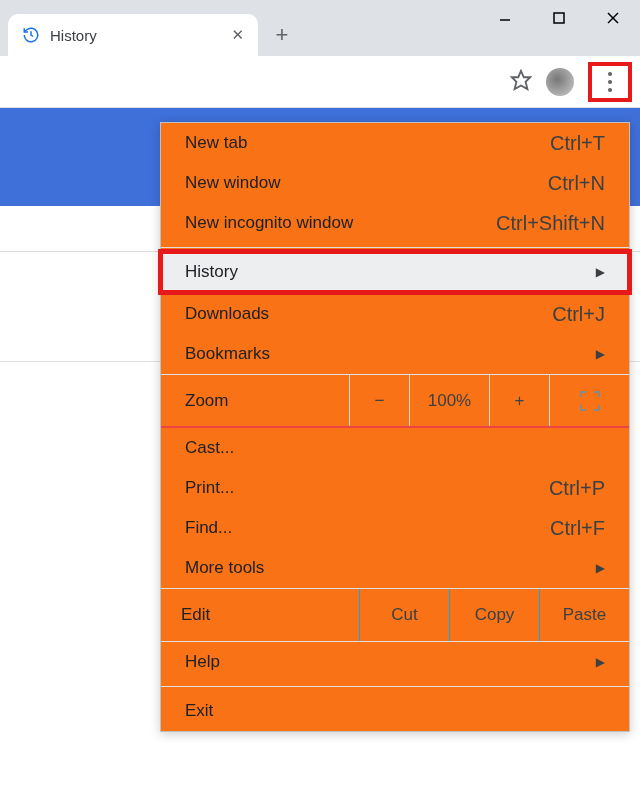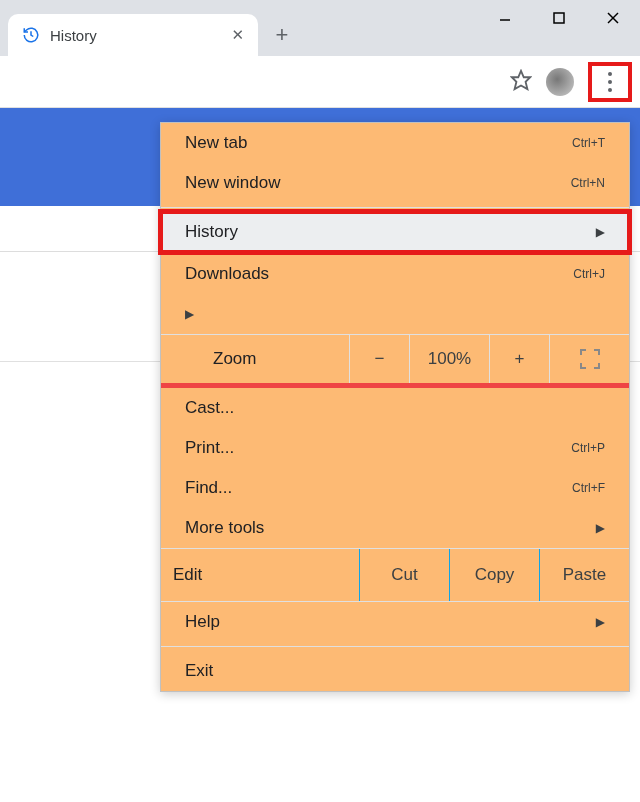--- a/index.html
+++ b/index.html
@@ -18,42 +18,42 @@
 .star-icon { color: #5f6368; cursor: pointer; }
 .avatar { width: 28px; height: 28px; border-radius: 50%; background: radial-gradient(circle at 40% 40%, #777, #ccc); cursor: pointer; }
 .menu-btn-wrap { border: 4px solid #e61a1a; padding: 0; display: flex; align-items: center; justify-content: center; width: 44px; height: 40px; }
 .menu-btn { display: flex; flex-direction: column; gap: 4px; align-items: center; justify-content: center; width: 100%; height: 100%; cursor: pointer; }
 .menu-dot { width: 4px; height: 4px; background: #5f6368; border-radius: 50%; }
 
 .page-blue { height: 98px; background: #3f6fd8; }
 .page-white { height: 46px; background: #fff; border-bottom: 1px solid #ddd; }
 .page-row { height: 110px; background: #fff; border-bottom: 1px solid #e0e0e0; }
 
-.dropdown { position: absolute; top: 122px; right: 10px; width: 470px; background: #fdba74; border: 1px solid #c0c0c0; box-shadow: 0 2px 10px rgba(0,0,0,.2); font-size: 17px; color: #202124; }
+.dropdown { position: absolute; top: 122px; right: 10px; width: 470px; background: #f97316; border: 1px solid #c0c0c0; box-shadow: 0 2px 10px rgba(0,0,0,.2); font-size: 17px; color: #202124; }
 .menu-item { display: flex; align-items: center; height: 40px; padding: 0 24px; cursor: pointer; }
 .menu-item .label { flex: 1; }
-.shortcut { color: #3c4043; font-size: 12px; text-align: right; }
+.shortcut { color: #3c4043; font-size: 20px; text-align: right; }
 .submenu-arrow { color: #3c4043; font-size: 12px; }
 .menu-sep { height: 1px; background: #e0e0e0; margin: 4px 0; }
 
 .highlighted { background: #eceef0; outline: 5px solid #e61a1a; outline-offset: -2px; margin: 2px 0; }
 
-.zoom-row { display: flex; align-items: center; height: 54px; border-top: 1px solid #e0e0e0; border-bottom: 5px solid #ef4444; padding-left: 28px; }
+.zoom-row { display: flex; align-items: center; height: 54px; border-top: 1px solid #e0e0e0; border-bottom: 2px solid #ef4444; }
 .zoom-label { flex: 1; padding-left: 24px; }
 .zoom-cell { width: 60px; text-align: center; border-left: 1px solid #e0e0e0; height: 100%; display: flex; align-items: center; justify-content: center; color: #3c4043; cursor: pointer; }
 .zoom-cell.wide { width: 80px; }
 .fs-icon { display: flex; flex-wrap: wrap; width: 20px; height: 20px; gap: 8px; }
 .fs-corner { width: 6px; height: 6px; border: 2px solid #888; }
 .fs-corner.tl { border-right: none; border-bottom: none; }
 .fs-corner.tr { border-left: none; border-bottom: none; }
 .fs-corner.bl { border-right: none; border-top: none; }
 .fs-corner.br { border-left: none; border-top: none; }
 
 .edit-row { display: flex; align-items: center; height: 54px; border-top: 1px solid #e0e0e0; border-bottom: 1px solid #e0e0e0; }
-.edit-label { flex: 1; padding-left: 12px; }
+.edit-label { flex: 1; padding-left: 20px; }
 .edit-cell { width: 90px; text-align: right; border-left: 1px solid #0ea5e9; height: 100%; display: flex; align-items: center; justify-content: center; color: #3c4043; cursor: pointer; }
 </style>
 </head>
 <body>
 
 <div class="titlebar">
   <div class="tab">
     <span class="tab-icon">
       <svg width="18" height="18" viewBox="0 0 24 24" fill="none" stroke="#1a73e8" stroke-width="2">
           <path d="M3 12a9 9 0 1 0 3-6.7L3 8"></path>
@@ -107,32 +107,37 @@
 
 <div class="dropdown">
   <div class="menu-item">
     <span class="label">New tab</span>
     <span class="shortcut">Ctrl+T</span>
   </div>
   <div class="menu-item">
     <span class="label">New window</span>
     <span class="shortcut">Ctrl+N</span>
   </div>
+  <div class="menu-item">
+    <span class="label">New incognito window</span>
+    <span class="shortcut">Ctrl+Shift+N</span>
+  </div>
   <div class="menu-sep"></div>
 
   <div class="menu-item highlighted">
     <span class="label">History</span>
     <span class="submenu-arrow">▶</span>
   </div>
 
   <div class="menu-item">
     <span class="label">Downloads</span>
     <span class="shortcut">Ctrl+J</span>
   </div>
   <div class="menu-item">
+    <span class="label">Bookmarks</span>
     <span class="submenu-arrow">▶</span>
   </div>
 
   <div class="zoom-row">
     <span class="zoom-label">Zoom</span>
     <div class="zoom-cell">−</div>
     <div class="zoom-cell wide">100%</div>
     <div class="zoom-cell">+</div>
     <div class="zoom-cell wide">
       <span class="fs-icon">

